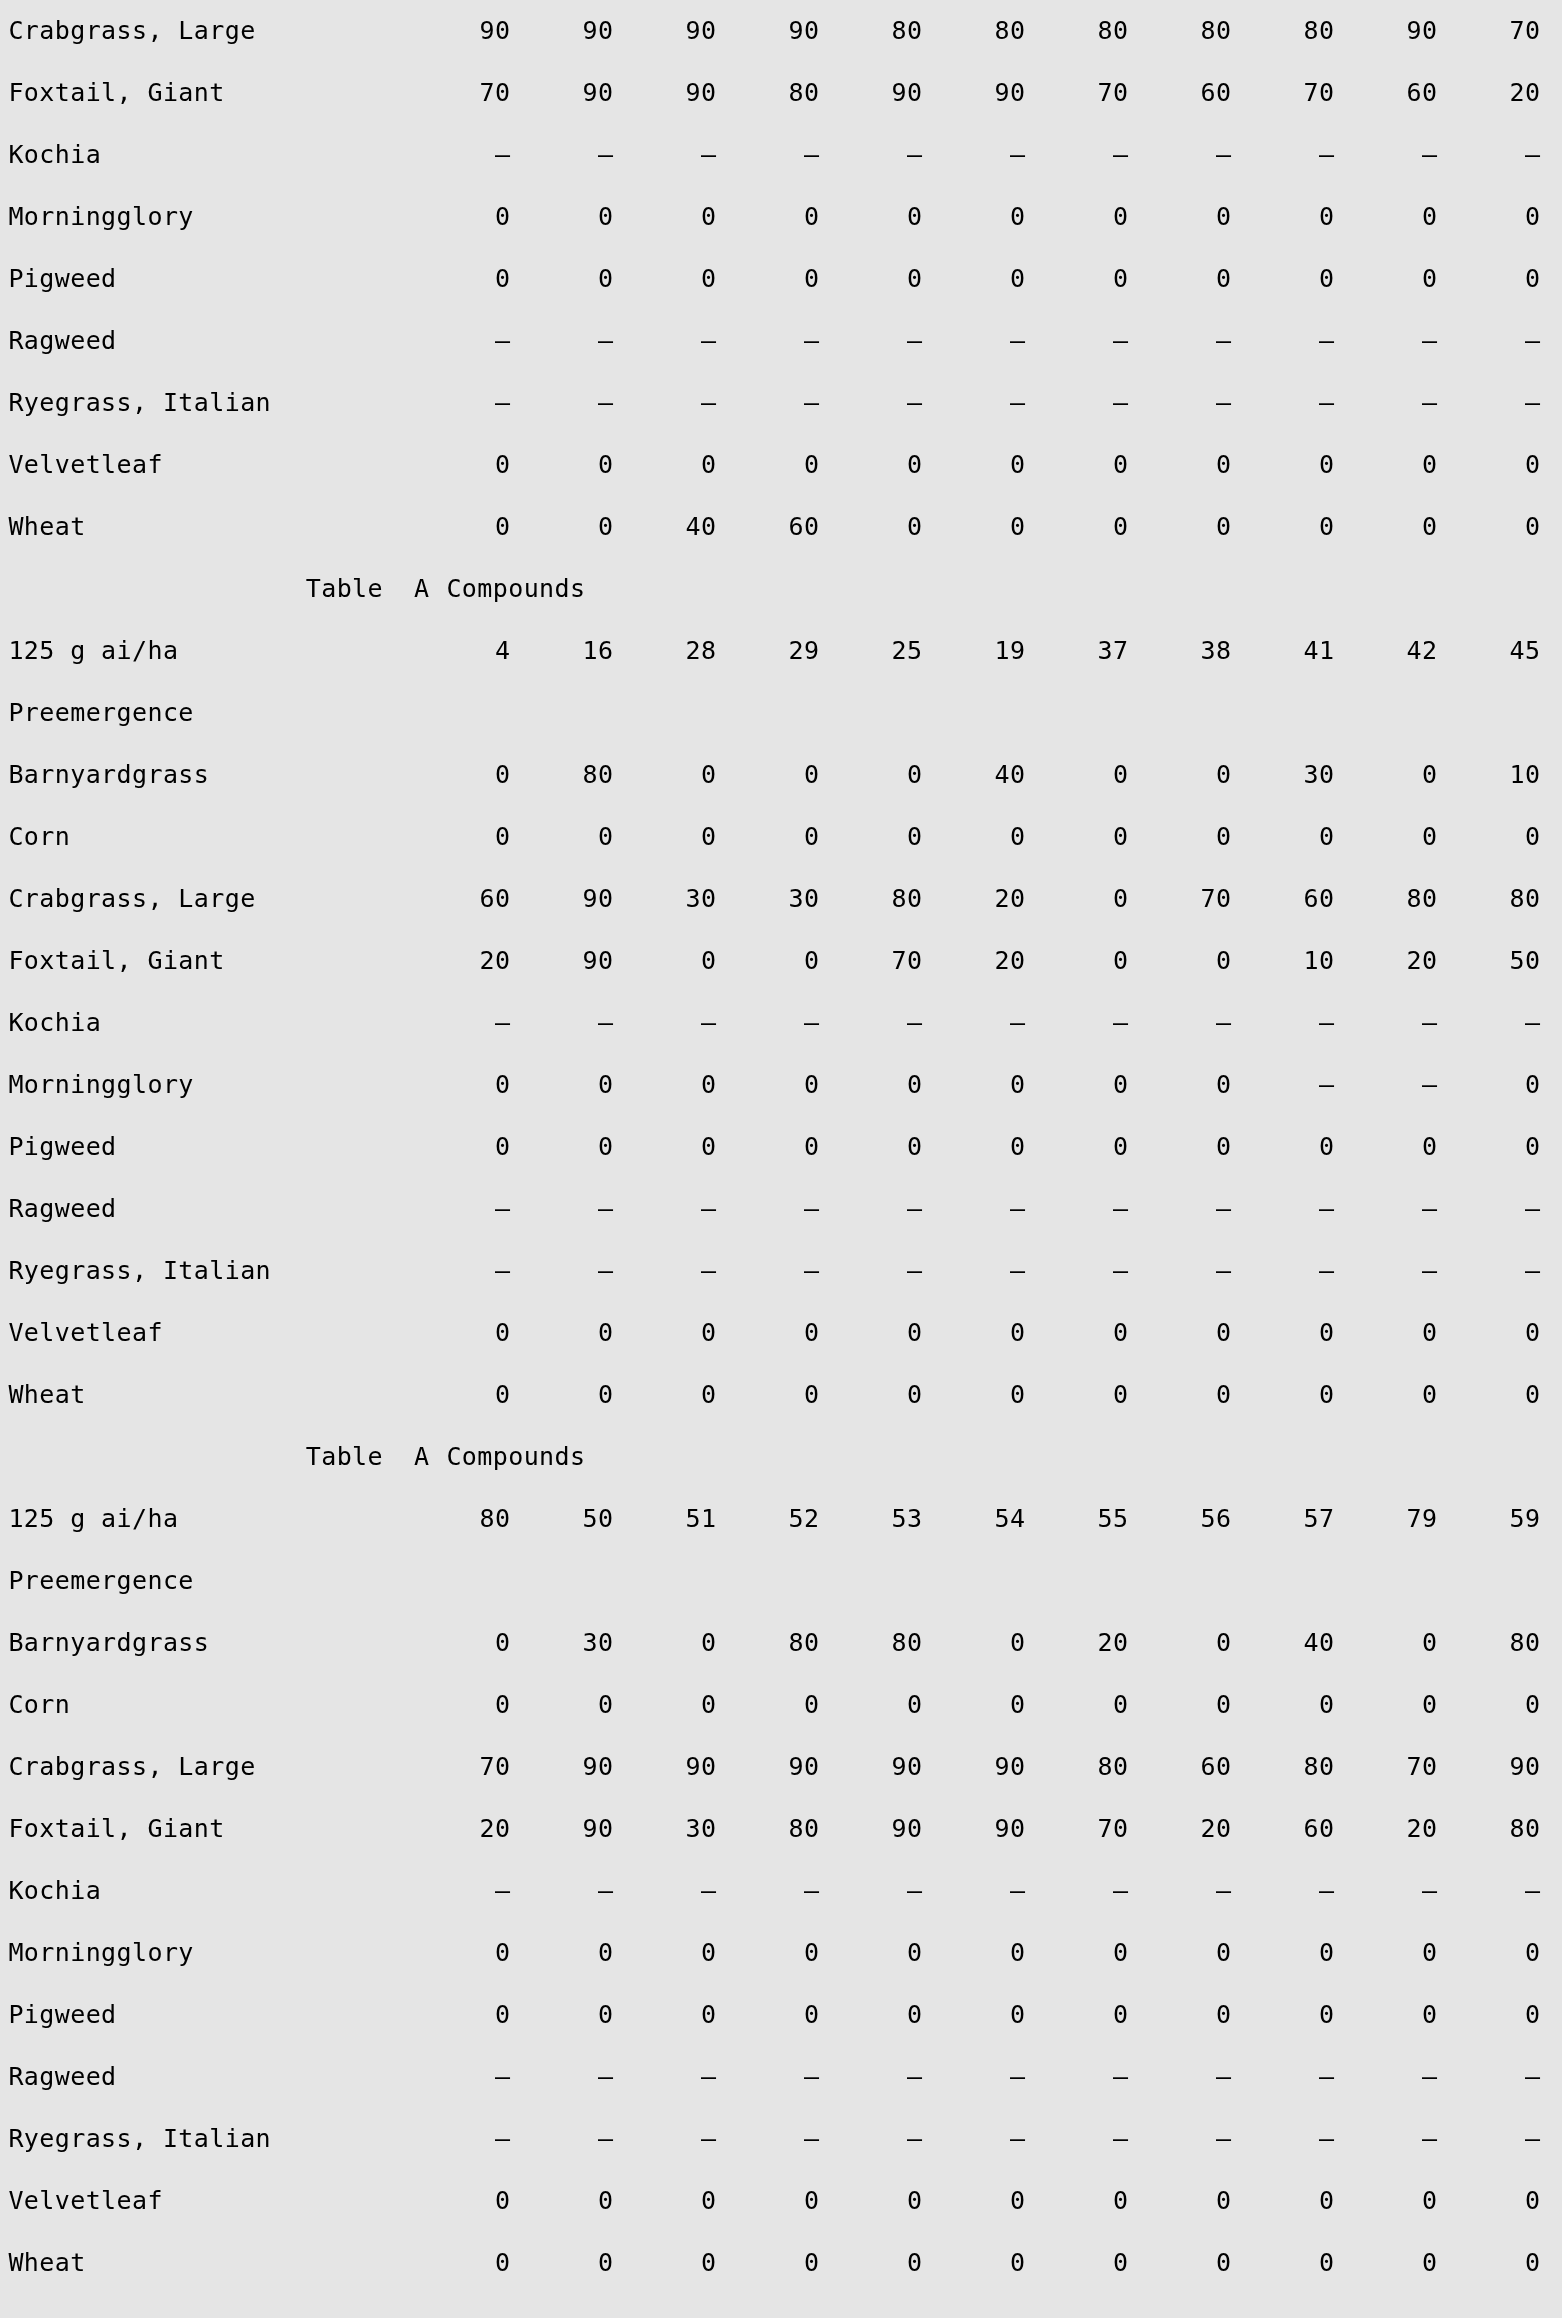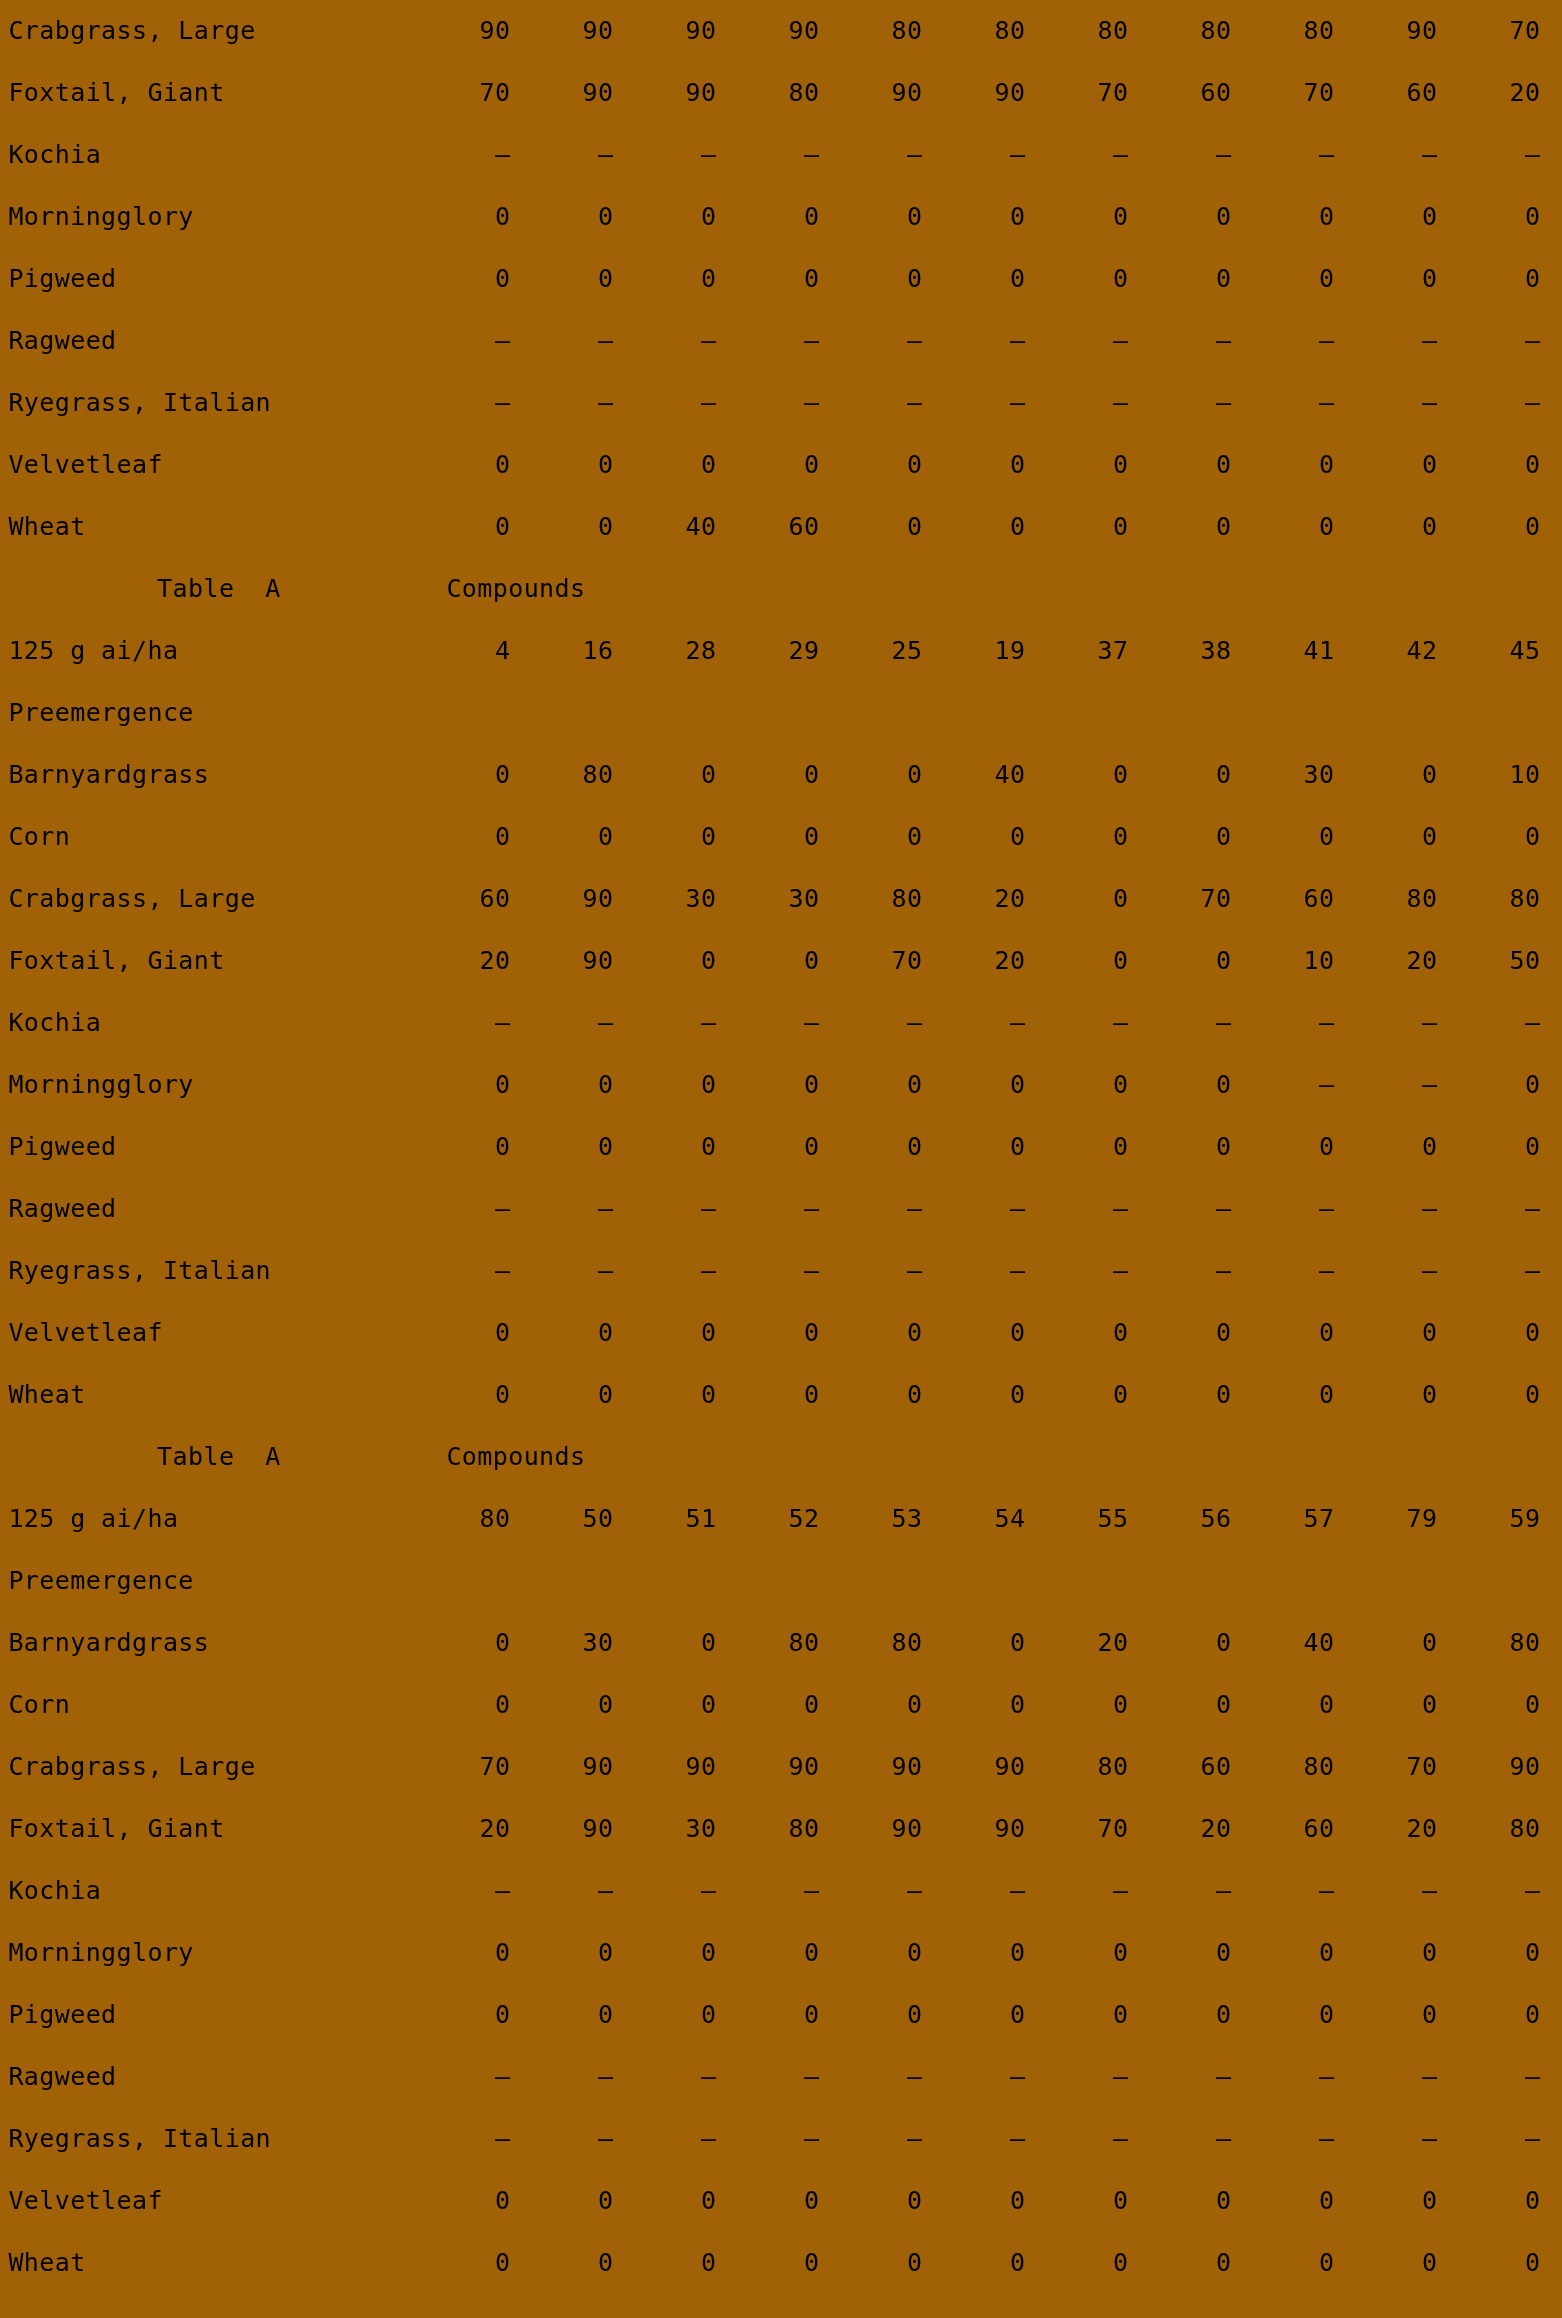--- a/index.html
+++ b/index.html
@@ -10,21 +10,21 @@
   body {
     width: 1562px;
     font-family: "DejaVu Sans Mono", monospace;
     color: #000000;
   }
   .page {
     width: 1562px;
     min-height: 2319px;
     box-sizing: border-box;
     padding: 0px 0 0 0;
-    background: #a16207;
+    background: #e5e5e5;
   }
   .doc-table {
     border-collapse: collapse;
     table-layout: fixed;
     width: 1562px;
   }
   .doc-table tr {
     height: 62px;
   }
   .doc-table td {
@@ -39,21 +39,21 @@
     width: 421px;
     padding-left: 8.4px;
     text-align: left;
   }
   td.val {
     width: 81px;
     text-align: right;
     padding-right: 22px;
   }
   td.section-head {
-    text-align: center;
+    text-align: right;
     padding-left: 8.4px;
   }
   td.compounds-head {
     text-align: left;
     padding-left: 0px;
   }
 </style>
 </head>
 <body>
 

